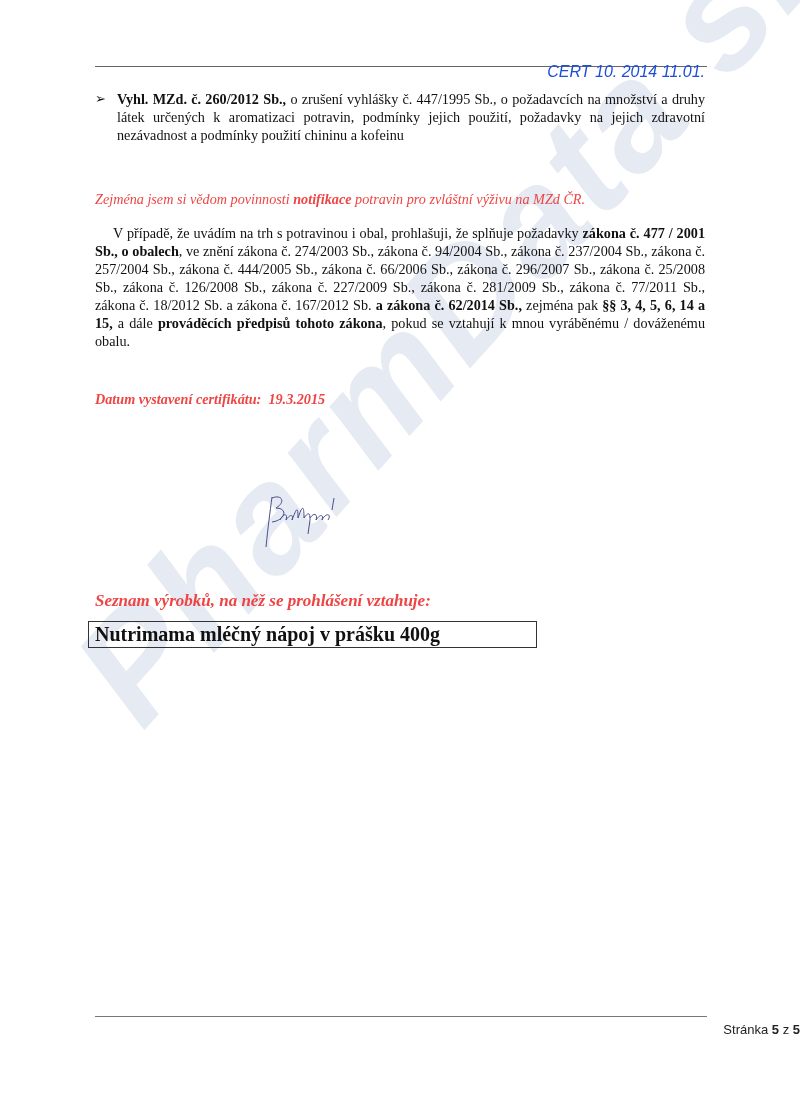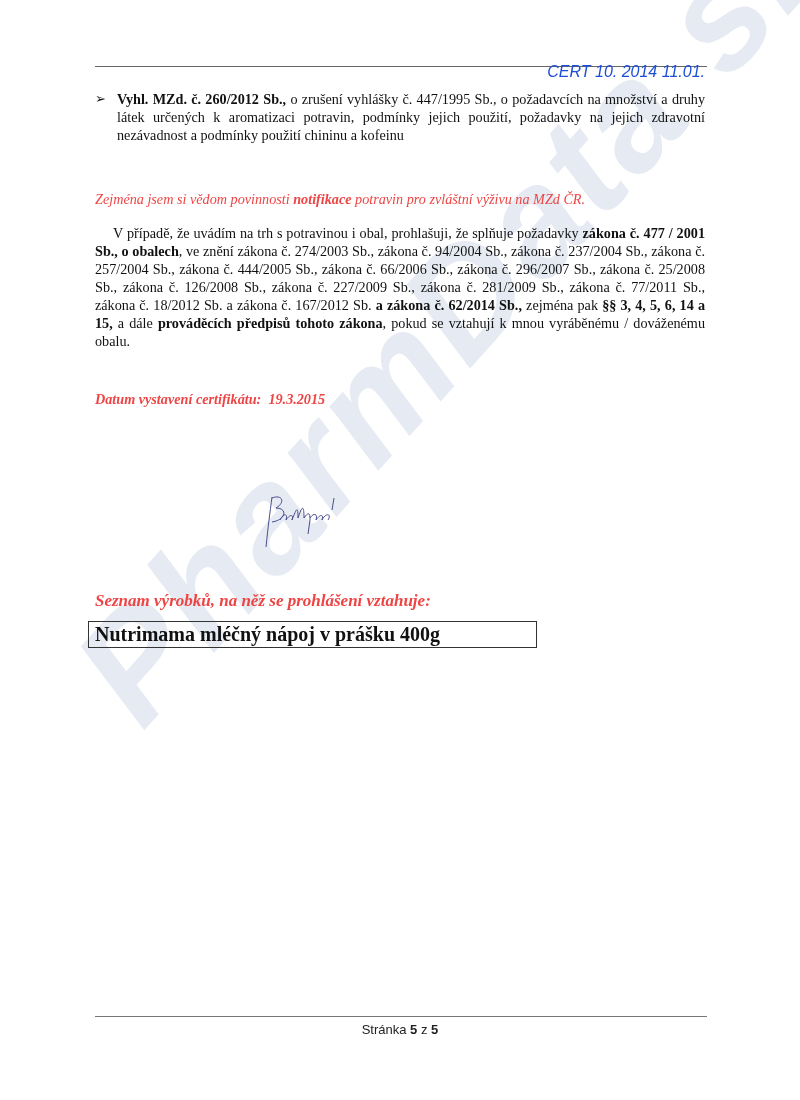--- a/index.html
+++ b/index.html
@@ -35,21 +35,21 @@
     .list-title { position: absolute; left: 95px; top: 591px; font-weight: bold; font-size: 17px; z-index: 1; }
     table.products {
       position: absolute; left: 88px; top: 621px; width: 449px; border-collapse: collapse; z-index: 1;
       font-size: 20px;
     }
     table.products td {
       border: 1px solid #333; padding: 1px 6px; height: 17px; font-weight: bold; text-align: left;
     }
     .footer-line { position: absolute; left: 95px; top: 1016px; width: 612px; border-top: 1.5px solid #777; z-index: 1; }
     .footer-text {
-      position: absolute; left: 0; width: 800px; top: 1022px; text-align: center;
+      position: absolute; left: 0; width: 800px; top: 1022px; text-align: right;
       font-family: "Liberation Sans", sans-serif; font-size: 13px; color: #222; z-index: 1;
     }
   </style>
 </head>
 <body>
 
 <div class="watermark">PharmData s.r.o.</div>
 
 <div class="header">
   <span class="header-text">CERT 10. 2014 11.01.</span>

